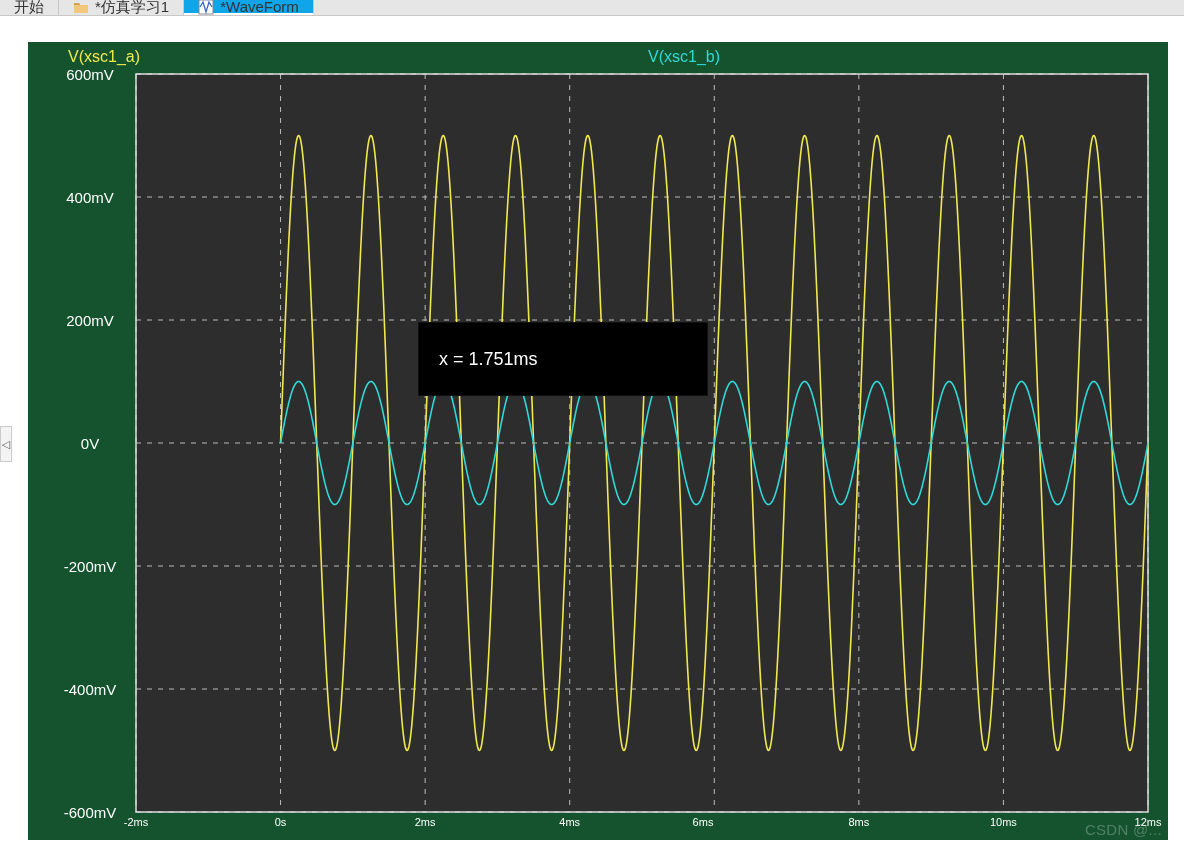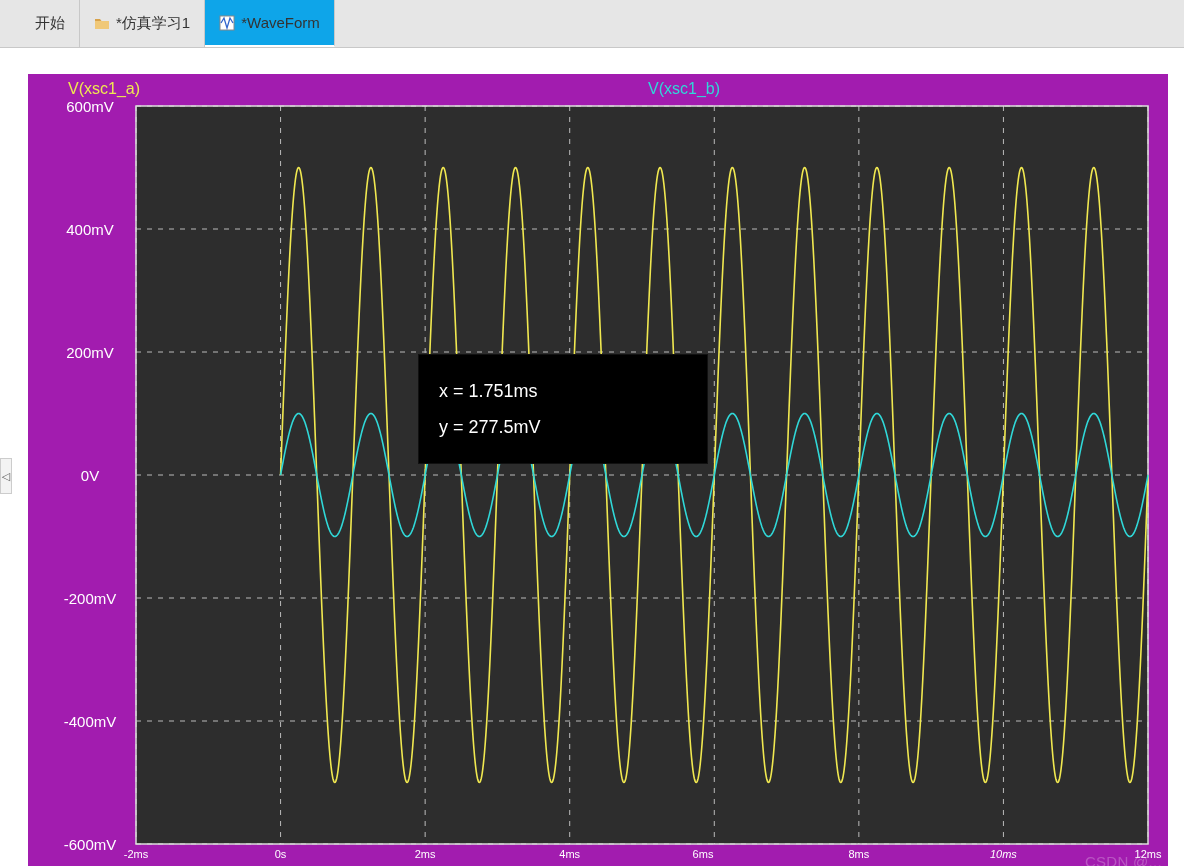--- a/index.html
+++ b/index.html
@@ -1,26 +1,25 @@
 <!DOCTYPE html>
 <html><head>
 <meta charset="utf-8">
 <style>
   * { box-sizing: border-box; margin: 0; padding: 0; }
   html, body { width: 1184px; height: 866px; overflow: hidden; font-family: Arial, sans-serif; background: #fff; }
 
   .tabbar {
-    height: 48px;
+    height: 16px;
     background: #e6e6e6;
     border-bottom: 1px solid #c8c8c8;
     display: flex;
     align-items: stretch;
     font-size: 15px;
     color: #333;
-    padding-left: 21px;
   }
   .tab {
     display: flex;
     align-items: center;
     padding: 0 14px;
     border-right: 1px solid #c8c8c8;
     gap: 6px;
     cursor: pointer;
   }
   .tab.active {
@@ -41,21 +40,21 @@
     position:absolute; left:0; top:410px; width:12px; height:36px;
     background:#f3f3f3; border:1px solid #ccc; display:flex;
     align-items:center; justify-content:center; font-size:11px; color:#555;
     cursor:pointer;
   }
 
   .plot-outer {
     width: 1140px;
     height: 798px;
     margin-left: 18px;
-    background: #a21caf;
+    background: #14532d;
     position: relative;
   }
 
   svg.chart { position:absolute; left:0; top:0; width:1140px; height:798px; display:block; }
 
   .trace-label { position:absolute; top:6px; font-size:16px; }
   .trace-a { left:40px; color:#f0e850; }
   .trace-b { left:620px; color:#30d8d8; }
 
   .y-tick { position:absolute; color:#fff; font-size:15px; right:1038px; text-align:center; width:80px; transform:translateY(-50%); }
@@ -144,24 +143,23 @@
         <div class="y-tick" style="top: 647px;">-400mV</div>
         <div class="y-tick" style="top: 770px;">-600mV</div>
       </div>
     <div id="xticks-container">
         <div class="x-tick" style="left: 108px; top: 774px;">-2ms</div>
         <div class="x-tick" style="left: 252.571px; top: 774px;">0s</div>
         <div class="x-tick" style="left: 397.143px; top: 774px;">2ms</div>
         <div class="x-tick" style="left: 541.714px; top: 774px;">4ms</div>
         <div class="x-tick" style="left: 675px; top: 774px;">6ms</div>
         <div class="x-tick" style="left: 830.857px; top: 774px;">8ms</div>
-        <div class="x-tick" style="left: 975.429px; top: 774px; font-style: italic;">10ms</div>
+        <div class="x-tick" style="left: 975.429px; top: 774px;">10ms</div>
         <div class="x-tick" style="left: 1120px; top: 774px;">12ms</div>
       </div>
 
     <div class="tooltip">
       <div>x = 1.751ms</div>
-      <div>y = 277.5mV</div>
     </div>
 
     <div class="watermark">CSDN @...</div>
   </div>
 </div>
 
 </body></html>

